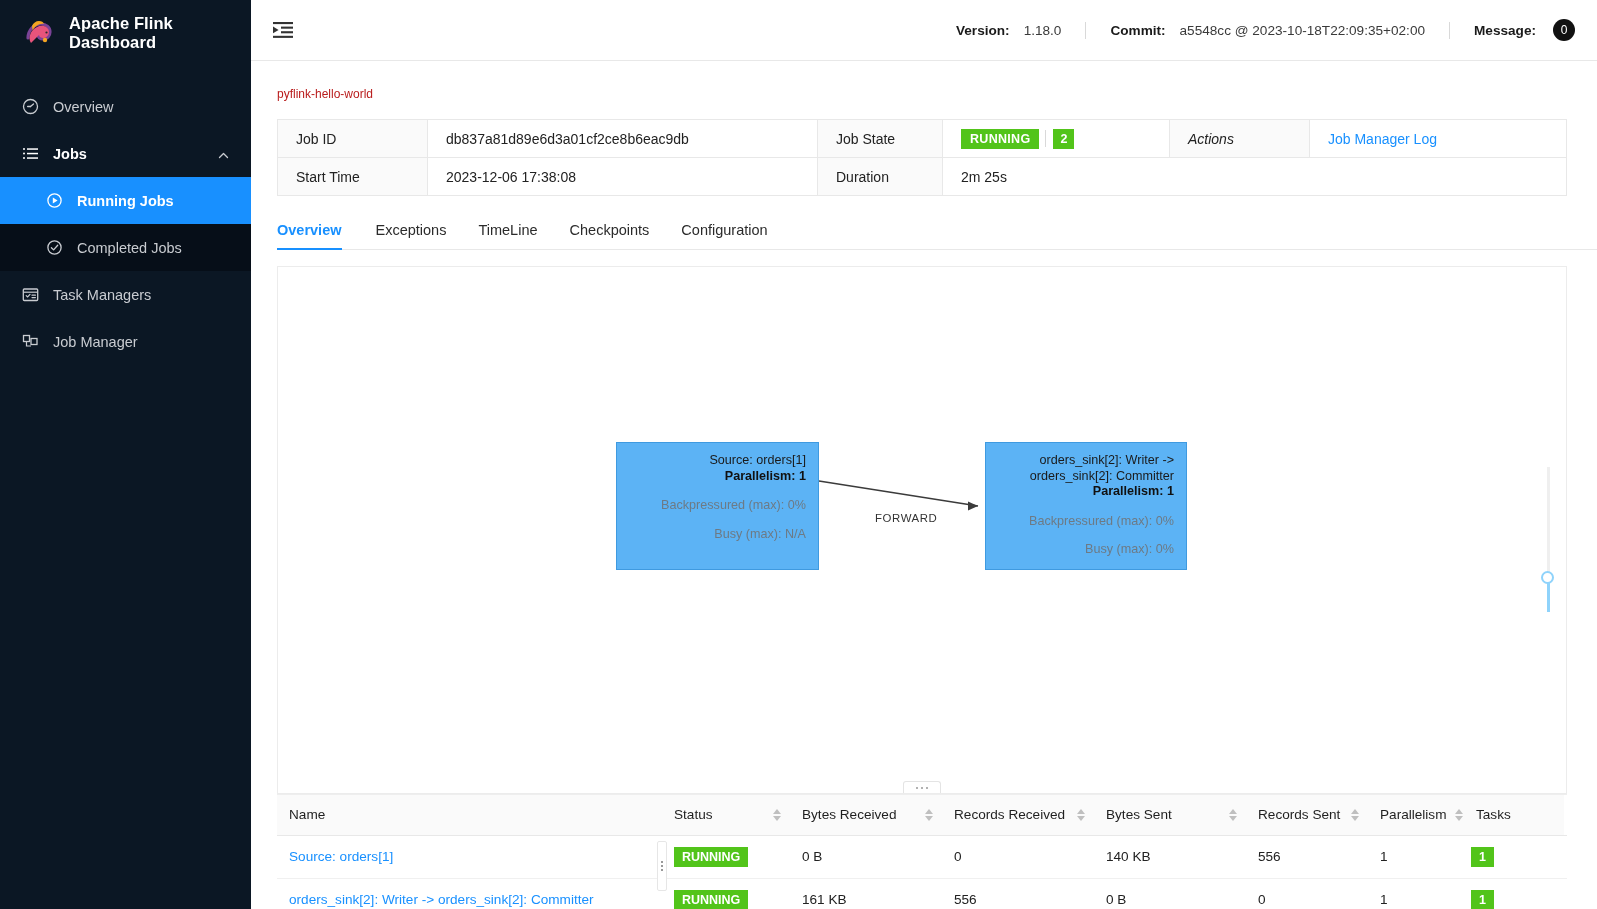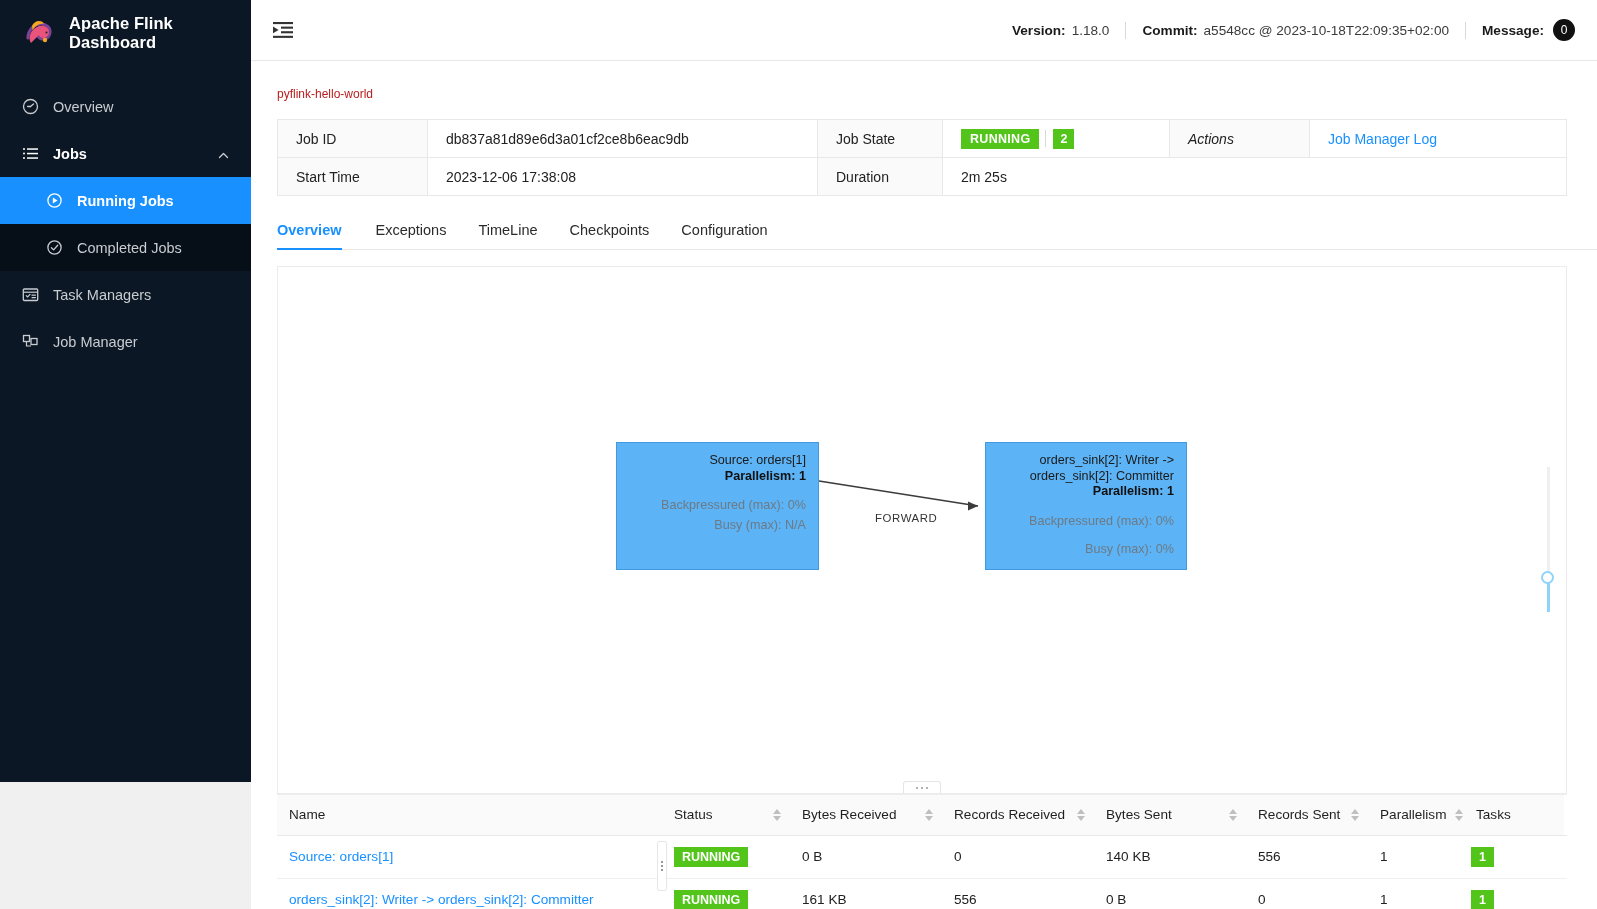--- a/index.html
+++ b/index.html
@@ -6,21 +6,21 @@
   html, body {
     width: 1597px; height: 909px;
     font-family: "Liberation Sans", sans-serif;
     background: #f0f0f0;
     overflow: hidden;
   }
   .app { display: flex; width: 1597px; height: 909px; }
 
   
   .sidebar {
-    width: 251px; min-width: 251px; height: 782px;
+    width: 251px; min-width: 251px; height: 909px;
     background: #0b1724;
     display: flex; flex-direction: column;
     overflow: hidden;
   }
   .brand {
     height: 65px; display: flex; align-items: center;
     padding-left: 22px; gap: 13px;
   }
   .brand-logo { width: 34px; height: 34px; position: relative; flex: 0 0 34px; }
   .brand-title {
@@ -51,21 +51,21 @@
   }
   .topbar {
     height: 61px; background: #ffffff;
     display: flex; align-items: center;
     padding: 0 22px 0 19px;
     border-bottom: 1px solid #e8e8e8;
   }
   .fold-btn { width: 26px; height: 26px; cursor: pointer; }
   .topbar-right {
     margin-left: auto; display: flex; align-items: center;
-    font-size: 13.6px; color: #3a3a3a; gap: 0;
+    font-size: 13.6px; color: #3a3a3a; gap: 8px;
   }
   .tb-label { font-weight: bold; color: #1a1a1a; }
   .tb-val { margin-left: 6px; color: #3a3a3a; text-align: right; }
   .tb-sep {
     width: 1px; height: 17px; background: #d9d9d9; margin: 0 16px;
   }
   .msg-badge {
     width: 22px; height: 22px; border-radius: 50%;
     background: #111; color: #fff; font-size: 12px;
     display: flex; align-items: center; justify-content: center;
@@ -402,21 +402,21 @@
 
         <svg class="edge-svg">
           <line x1="541" y1="214" x2="700" y2="239" stroke="#3b3b3b" stroke-width="1.4"></line>
           <polygon points="700,239 690,234.5 690,243.5" fill="#3b3b3b"></polygon>
         </svg>
 
         <div class="node node-src">
           <div class="nm">Source: orders[1]</div>
           <div class="par">Parallelism: 1</div>
           <div class="metrics">Backpressured (max): 0%</div>
-          <div class="metrics" style="margin-top:4px">Busy (max): N/A</div>
+          <div class="metrics" style="margin-top:13px">Busy (max): N/A</div>
         </div>
 
         <div class="node node-sink">
           <div class="nm">orders_sink[2]: Writer -&gt; orders_sink[2]: Committer</div>
           <div class="par">Parallelism: 1</div>
           <div class="metrics">Backpressured (max): 0%</div>
           <div class="metrics" style="margin-top:12px">Busy (max): 0%</div>
         </div>
 
         <div class="edge-label">FORWARD</div>

